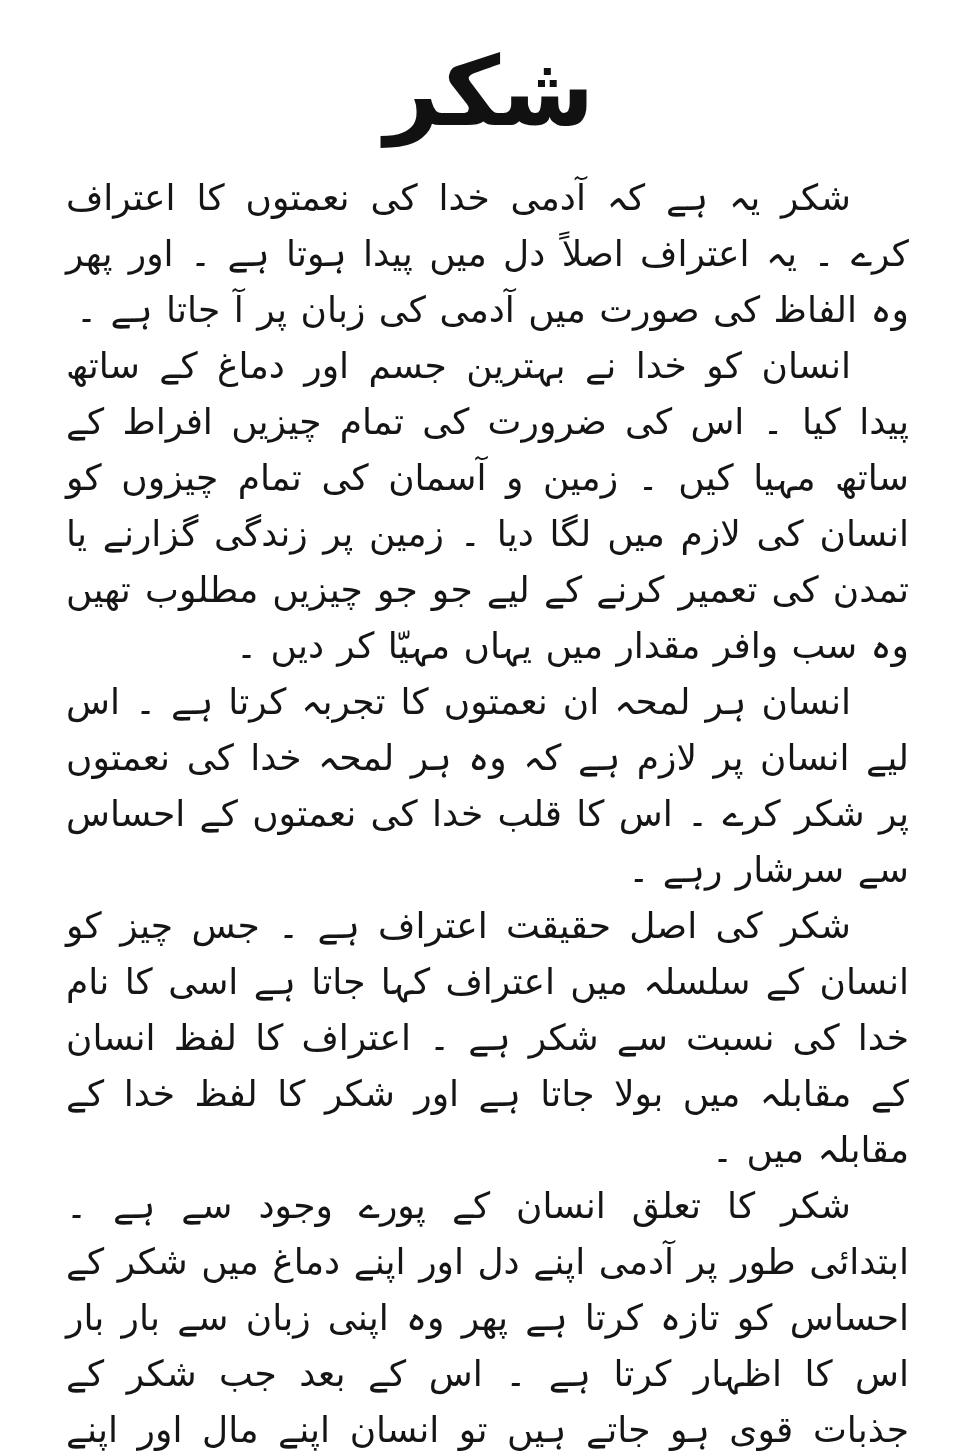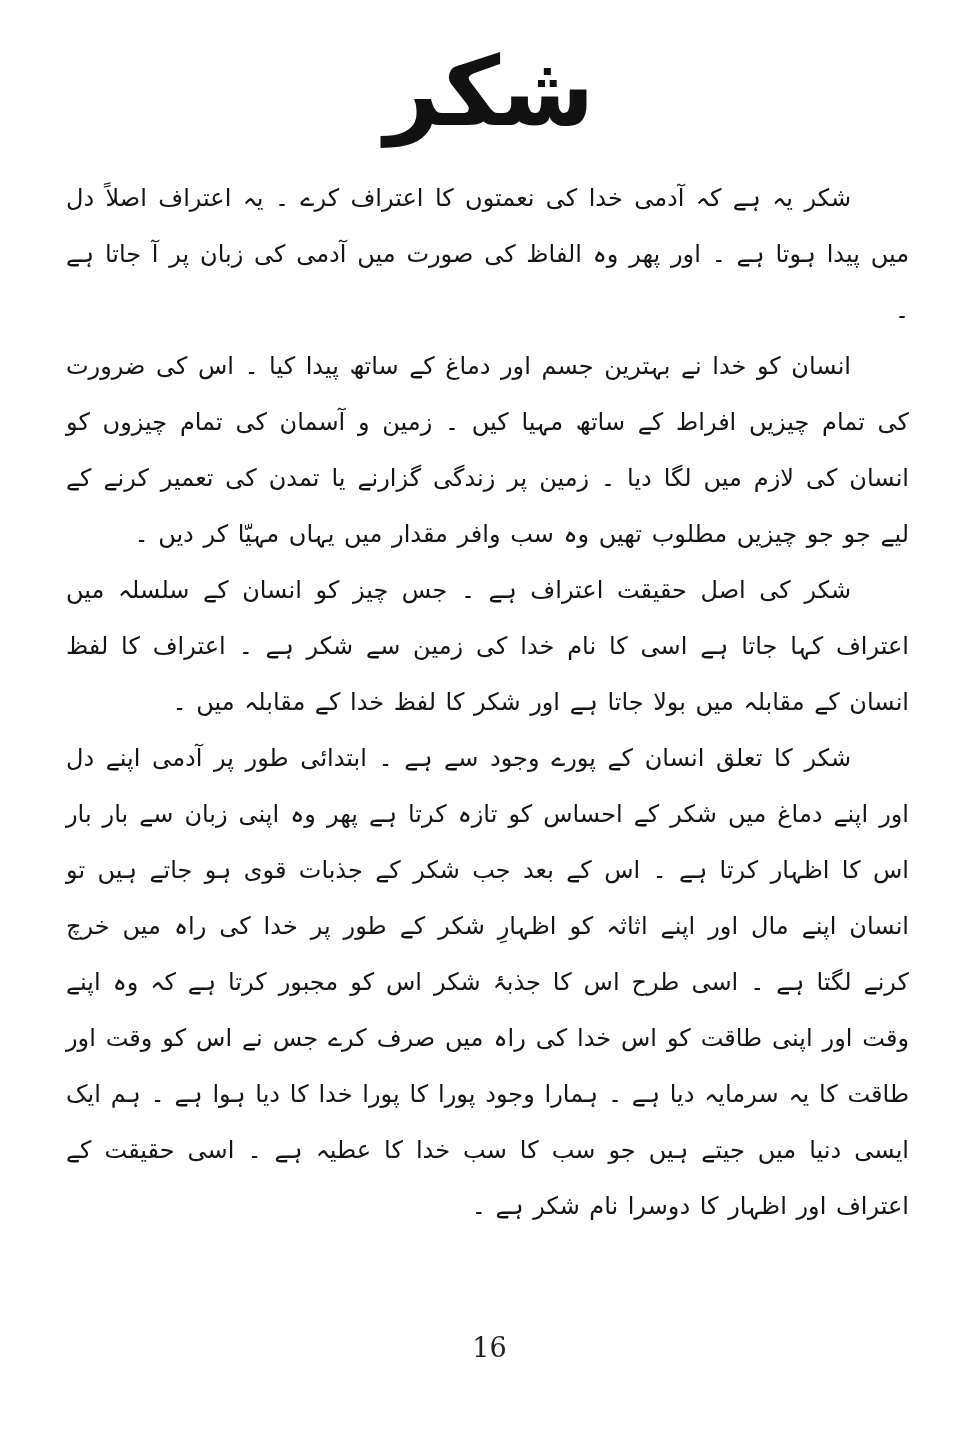--- a/index.html
+++ b/index.html
@@ -31,21 +31,21 @@
     font-size: 96px;
     font-weight: bold;
     color: #111111;
   }
   .body-text {
     direction: rtl;
     padding: 8px 70px 0 66px;
   }
   .body-text p {
     margin: 0;
-    font-size: 24px;
+    font-size: 36px;
     line-height: 56px;
     text-align: justify;
     text-align-last: right;
     text-indent: 58px;
     word-spacing: 2px;
     color: #151515;
   }
   .page-number {
     position: absolute;
     top: 1332px;
@@ -60,19 +60,19 @@
 </head>
 <body>
 
 <div class="page">
 
   <h1 class="title" dir="rtl">شکر</h1>
 
   <div class="body-text" dir="rtl">
     <p>شکر یہ ہے کہ آدمی خدا کی نعمتوں کا اعتراف کرے ۔ یہ اعتراف اصلاً دل میں پیدا ہوتا ہے ۔ اور پھر وہ الفاظ کی صورت میں آدمی کی زبان پر آ جاتا ہے ۔</p>
     <p>انسان کو خدا نے بہترین جسم اور دماغ کے ساتھ پیدا کیا ۔ اس کی ضرورت کی تمام چیزیں افراط کے ساتھ مہیا کیں ۔ زمین و آسمان کی تمام چیزوں کو انسان کی لازم میں لگا دیا ۔ زمین پر زندگی گزارنے یا تمدن کی تعمیر کرنے کے لیے جو جو چیزیں مطلوب تھیں وہ سب وافر مقدار میں یہاں مہیّا کر دیں ۔</p>
-    <p>شکر کی اصل حقیقت اعتراف ہے ۔ جس چیز کو انسان کے سلسلہ میں اعتراف کہا جاتا ہے اسی کا نام خدا کی زمین سے شکر ہے ۔ اعتراف کا لفظ انسان کے مقابلہ میں بولا جاتا ہے اور شکر کا لفظ خدا کے مقابلہ میں ۔</p>
+    <p>انسان ہر لمحہ ان نعمتوں کا تجربہ کرتا ہے ۔ اس لیے انسان پر لازم ہے کہ وہ ہر لمحہ خدا کی نعمتوں پر شکر کرے ۔ اس کا قلب خدا کی نعمتوں کے احساس سے سرشار رہے ۔</p>
+    <p>شکر کی اصل حقیقت اعتراف ہے ۔ جس چیز کو انسان کے سلسلہ میں اعتراف کہا جاتا ہے اسی کا نام خدا کی نسبت سے شکر ہے ۔ اعتراف کا لفظ انسان کے مقابلہ میں بولا جاتا ہے اور شکر کا لفظ خدا کے مقابلہ میں ۔</p>
     <p>شکر کا تعلق انسان کے پورے وجود سے ہے ۔ ابتدائی طور پر آدمی اپنے دل اور اپنے دماغ میں شکر کے احساس کو تازہ کرتا ہے پھر وہ اپنی زبان سے بار بار اس کا اظہار کرتا ہے ۔ اس کے بعد جب شکر کے جذبات قوی ہو جاتے ہیں تو انسان اپنے مال اور اپنے اثاثہ کو اظہارِ شکر کے طور پر خدا کی راہ میں خرچ کرنے لگتا ہے ۔ اسی طرح اس کا جذبۂ شکر اس کو مجبور کرتا ہے کہ وہ اپنے وقت اور اپنی طاقت کو اس خدا کی راہ میں صرف کرے جس نے اس کو وقت اور طاقت کا یہ سرمایہ دیا ہے ۔ ہمارا وجود پورا کا پورا خدا کا دیا ہوا ہے ۔ ہم ایک ایسی دنیا میں جیتے ہیں جو سب کا سب خدا کا عطیہ ہے ۔ اسی حقیقت کے اعتراف اور اظہار کا دوسرا نام شکر ہے ۔</p>
   </div>
 
-  <div class="page-number">16</div>
 
 </div>
 
 </body></html>

